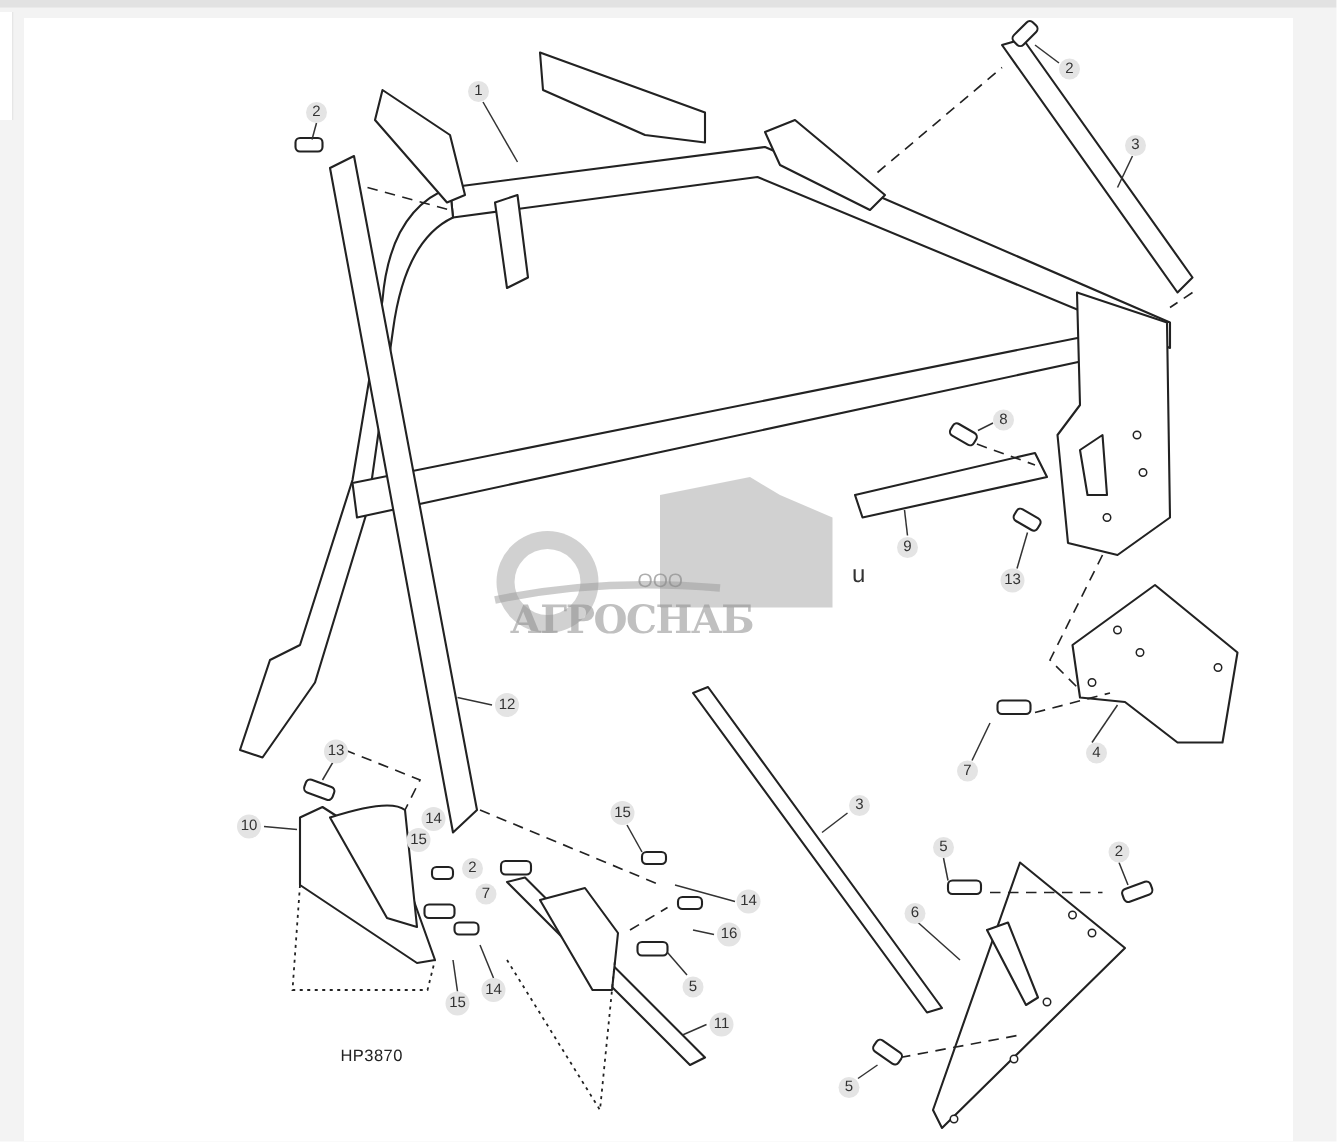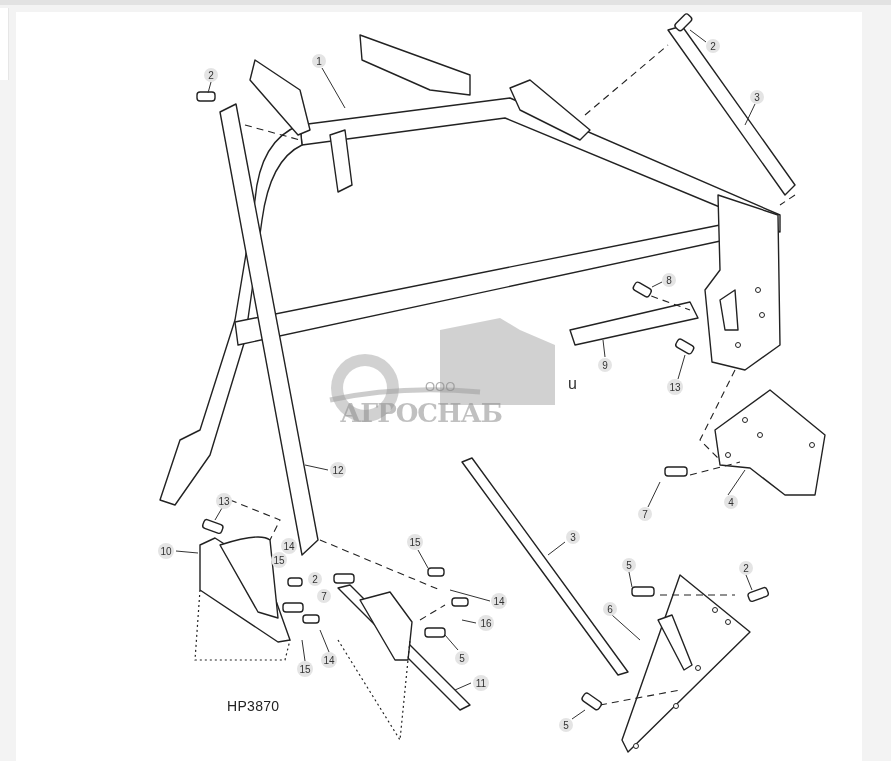--- a/index.html
+++ b/index.html
@@ -11,21 +11,21 @@
   .callout-circle{fill:#e4e4e4;stroke:none;}
   .callout-text{font-family:"Liberation Sans",sans-serif;font-size:10px;fill:#333;text-anchor:middle;dominant-baseline:central;}
   .leader{stroke:#333;stroke-width:1;fill:none;}
   .part{stroke:#222;stroke-width:1.4;fill:#fff;stroke-linejoin:round;}
   .dash{stroke:#222;stroke-width:1.1;fill:none;stroke-dasharray:7 5;}
   .dot{stroke:#222;stroke-width:1.2;fill:none;stroke-dasharray:2 3;}
   .hole{stroke:#222;stroke-width:1;fill:#fff;}
   .wm{fill:#9a9a9a;opacity:.45;}
   .wm-text{font-family:"DejaVu Serif",serif;font-size:26px;fill:#8d8d8d;opacity:.55;font-weight:bold;letter-spacing:-1px;}
   .wm-small{font-family:"Liberation Sans",sans-serif;font-size:13px;fill:#8d8d8d;opacity:.7;}
-  .figref{position:absolute;left:185px;top:698px;font-size:14px;color:#222;letter-spacing:.3px;padding-left:42px;}
+  .figref{position:absolute;left:185px;top:698px;font-size:11px;color:#222;letter-spacing:.3px;padding-left:42px;}
   .stray{position:absolute;left:568px;top:375px;font-size:16px;color:#333;}
 </style>
 </head>
 <body>
 
 <div class="topbar"></div>
 <div class="leftpanel"></div>
 <div class="frame"></div>
 
 <svg class="diagram" viewBox="0 0 891 761" xmlns="http://www.w3.org/2000/svg">

